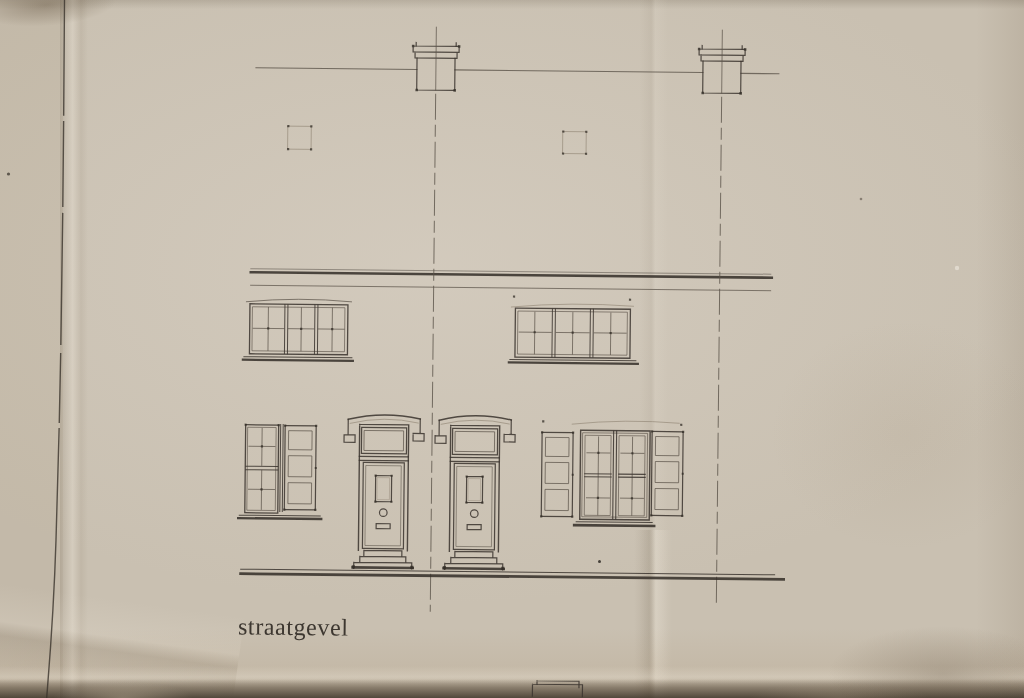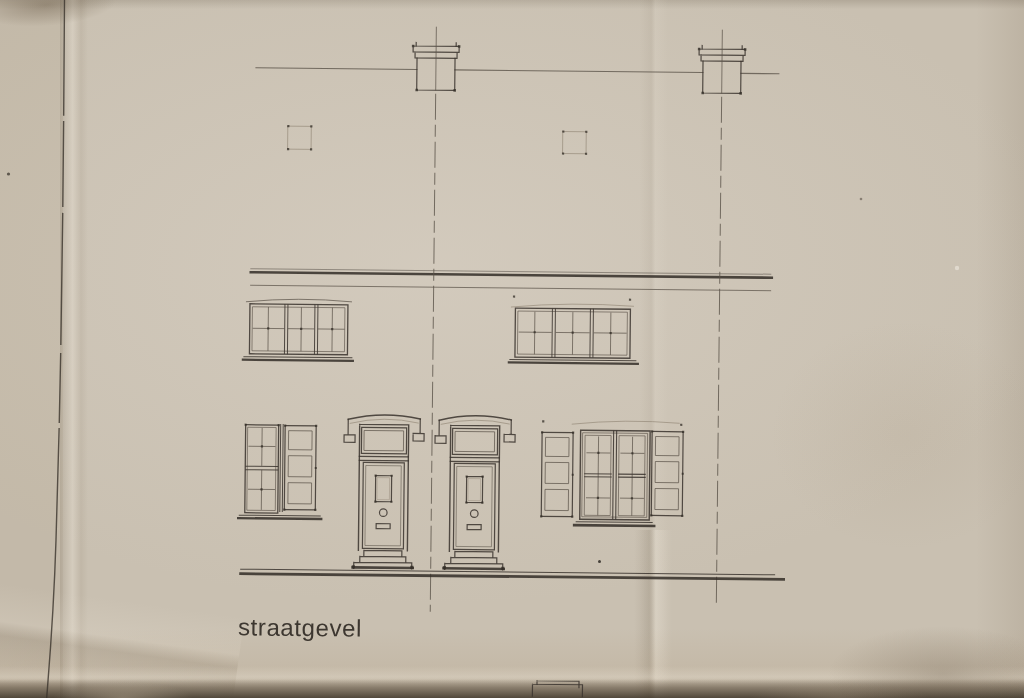--- a/index.html
+++ b/index.html
@@ -1,18 +1,18 @@
 <!DOCTYPE html>
 <html><head>
 <meta charset="utf-8">
 <style>
   html,body{margin:0;padding:0;background:#111;}
   .photo{
     position:relative;width:1024px;height:698px;overflow:hidden;
-    font-family:Liberation Sans, sans-serif;
+    font-family:Liberation Serif, serif;
     background:
       radial-gradient(90% 70% at 42% 38%, rgba(218,210,198,.55), rgba(218,210,198,0) 70%),
       linear-gradient(to bottom, rgba(88,75,58,.20), rgba(88,75,58,0) 9px),
       linear-gradient(to left, rgba(118,102,80,.14), rgba(118,102,80,0) 48px),
       #c9c0b1;
   }
   .shade{position:absolute;pointer-events:none;}
   #left-strip{left:0;top:0;width:63px;height:100%;background:rgba(148,127,99,.10);}
   #fold-left{left:60px;top:0;width:28px;height:100%;
     background:linear-gradient(to right, rgba(95,82,63,.16), rgba(238,231,218,.30) 45%, rgba(120,104,82,.10) 75%, rgba(120,104,82,0));}

